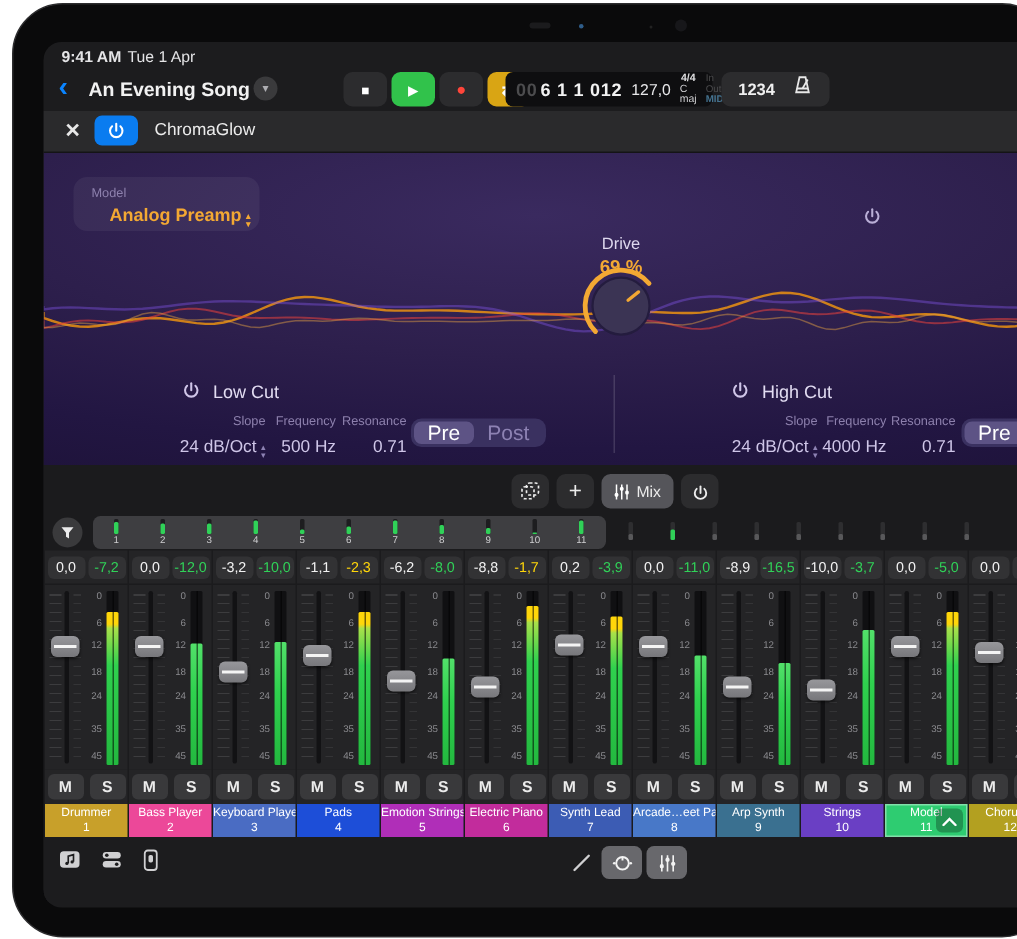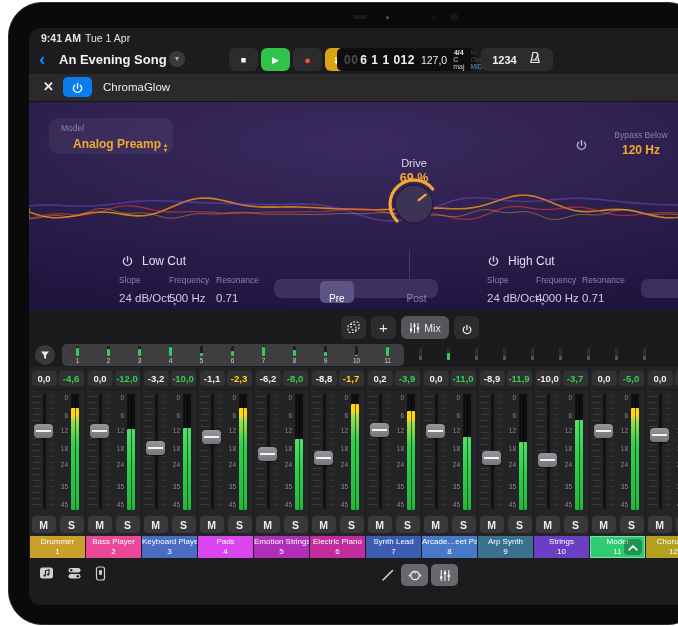--- a/index.html
+++ b/index.html
@@ -56,25 +56,25 @@
   .stylecol{position:absolute;left:152px;top:19px;width:86px;text-align:center;}
   .pwr{display:inline-block;width:13px;height:13px;}
   .bypass-pwr{position:absolute;left:546px;top:36px;color:#b9aed6;}
   .bypass{position:absolute;left:576px;top:28px;width:72px;text-align:center;}
   .drivecol{position:absolute;left:350px;top:55px;width:70px;text-align:center;color:#ded8ee;font-size:11px;}
   .driveval{margin-top:2px;}
   .knob{position:absolute;left:357px;top:74px;width:56px;height:56px;}
   .divider{position:absolute;left:380px;top:148px;width:1px;height:52px;background:rgba(255,255,255,.14);}
   .cut-title{position:absolute;color:#e2dcf2;font-size:12px;}
   .cut-pwr{position:absolute;color:#cfc5e8;}
-  .pblock{position:absolute;text-align:left;}
+  .pblock{position:absolute;text-align:right;}
   .pblock .plabel{display:block;margin-bottom:3px;}
   .pblock .pval{color:#cfc6e8;font-size:11.5px;}
   .seg{position:absolute;display:flex;background:#3a3160;border-radius:7px;padding:2px;height:19px;box-sizing:border-box;}
-  .seg span{font-size:10px;padding:11px 9px;border-radius:5px;line-height:13px;margin-left:44px;}
+  .seg span{font-size:14px;padding:1px 9px;border-radius:5px;line-height:13px;}
   .seg .on{background:#5d5385;color:#fff;}
   .seg .off{color:#8d82b3;}
   
   .mixer{position:absolute;left:0;top:282px;width:100%;height:292px;background:#1b1b1d;}
   .mbtn{position:absolute;top:6px;height:23px;border-radius:6px;background:#2c2c2e;display:flex;
     align-items:center;justify-content:center;color:#ececec;gap:4px;}
   .mbtn.sel{background:#55555a;}
   .overview{position:absolute;left:0;top:33px;width:100%;height:24px;}
   .filterbtn{position:absolute;left:6px;top:2px;width:20px;height:20px;border-radius:50%;background:#3a3a3c;
     display:flex;align-items:center;justify-content:center;}
@@ -83,21 +83,21 @@
   .mini{width:31px;display:flex;flex-direction:column;align-items:center;padding-top:2px;}
   .mini .mtrack{width:3px;height:10px;background:#1d1d1f;display:flex;align-items:flex-end;border-radius:1px;}
   .mini .mtrack b{display:block;width:100%;background:#30d158;border-radius:1px;}
   .mini span{font-size:6.5px;color:#cfcfd1;margin-top:1px;}
   .omini{position:absolute;top:5px;width:3px;height:12px;background:#2e2e30;border-radius:1px;
     display:flex;align-items:flex-end;}
   .omini b{display:block;width:100%;border-radius:1px;}
   .rowwrap{position:absolute;left:1px;display:flex;gap:1px;}
   .vrow{top:57px;height:22px;}
   .vcell{width:55px;height:22px;background:#242426;display:flex;align-items:center;justify-content:center;gap:2px;}
-  .pill{width:25px;height:15px;border-radius:4px;background:#323234;font-size:9.5px;font-weight:bold;
+  .pill{width:25px;height:15px;border-radius:4px;background:#323234;font-size:9.5px;font-weight:normal;
     color:#f2f2f2;display:flex;align-items:center;justify-content:center;text-align:center;}
   .pg{color:#30d158;} .py{color:#ffd60a;}
   .frow{top:80px;height:123px;}
   .fcell{position:relative;width:55px;height:123px;background:#242426;}
   .groove{position:absolute;left:13px;top:4px;bottom:4px;width:3px;background:#121214;border-radius:2px;}
   .ticks{position:absolute;left:3px;top:6px;bottom:6px;width:8px;
     background:repeating-linear-gradient(180deg,#3c3c3e 0 1px,transparent 1px 6px);}
   .ticks2{position:absolute;left:19px;top:6px;bottom:6px;width:5px;
     background:repeating-linear-gradient(180deg,#343436 0 1px,transparent 1px 6px);}
   .scale{position:absolute;left:26px;top:0;width:12px;height:100%;}
@@ -213,24 +213,20 @@
               <span>▾</span>
             </span>
         </div>
       </div>
 
 
       <span class="pwr bypass-pwr"><svg viewBox="0 0 16 16" width="100%" height="100%">
             <path d="M8 1.8v5.8" stroke="currentColor" stroke-width="1.7" stroke-linecap="round" fill="none"></path>
             <path d="M4.6 3.9a5.1 5.1 0 1 0 6.8 0" stroke="currentColor" stroke-width="1.7" stroke-linecap="round" fill="none"></path>
           </svg></span>
-      <div class="bypass">
-        <div class="plabel">Bypass Below</div>
-        <div class="amber" style="margin-top:3px">120 Hz</div>
-      </div>
 
       <div class="drivecol">
         <div>Drive</div>
         <div class="amber driveval" style="font-size:12.5px">69 %</div>
       </div>
       <svg class="knob" id="driveknob" viewBox="0 0 56 56">
           <circle cx="28" cy="28" r="19" fill="#3b3454" stroke="#241c3e" stroke-width="1.5"></circle>
           <path d="M 11.0,45.0 A 24 24 0 1 1 46.7,13.0" fill="none" stroke="#f3a833" stroke-width="3.2" stroke-linecap="round"></path>
           <line x1="32.7" y1="24.2" x2="39.7" y2="18.6" stroke="#f3a833" stroke-width="2.2" stroke-linecap="round"></line>
         </svg>
@@ -413,21 +409,21 @@
             </div>
             <div class="omini" style="left:614px">
               <b style="height:30%;background:#58585a"></b>
             </div>
           </div>
       </div>
 
       <div class="rowwrap vrow" id="valrow">
           <div class="vcell">
             <span class="pill">0,0</span>
-            <span class="pill pg">-4,6</span>
+            <span class="pill pg">-7,2</span>
           </div>
           <div class="vcell">
             <span class="pill">0,0</span>
             <span class="pill pg">-12,0</span>
           </div>
           <div class="vcell">
             <span class="pill">-3,2</span>
             <span class="pill pg">-10,0</span>
           </div>
           <div class="vcell">
@@ -445,21 +441,21 @@
           <div class="vcell">
             <span class="pill">0,2</span>
             <span class="pill pg">-3,9</span>
           </div>
           <div class="vcell">
             <span class="pill">0,0</span>
             <span class="pill pg">-11,0</span>
           </div>
           <div class="vcell">
             <span class="pill">-8,9</span>
-            <span class="pill pg">-11,9</span>
+            <span class="pill pg">-16,5</span>
           </div>
           <div class="vcell">
             <span class="pill">-10,0</span>
             <span class="pill pg">-3,7</span>
           </div>
           <div class="vcell">
             <span class="pill">0,0</span>
             <span class="pill pg">-5,0</span>
           </div>
           <div class="vcell">
@@ -747,21 +743,21 @@
             <div class="lnum">1</div>
           </div>
           <div class="lcell" style="background:#ec4899">
             <div class="lname">Bass Player</div>
             <div class="lnum">2</div>
           </div>
           <div class="lcell" style="background:#4a6cc3">
             <div class="lname">Keyboard Player</div>
             <div class="lnum">3</div>
           </div>
-          <div class="lcell" style="background:#d946ef">
+          <div class="lcell" style="background:#1d4ed8">
             <div class="lname">Pads</div>
             <div class="lnum">4</div>
           </div>
           <div class="lcell" style="background:#b02eb8">
             <div class="lname">Emotion Strings</div>
             <div class="lnum">5</div>
           </div>
           <div class="lcell" style="background:#c22c9c">
             <div class="lname">Electric Piano</div>
             <div class="lnum">6</div>

